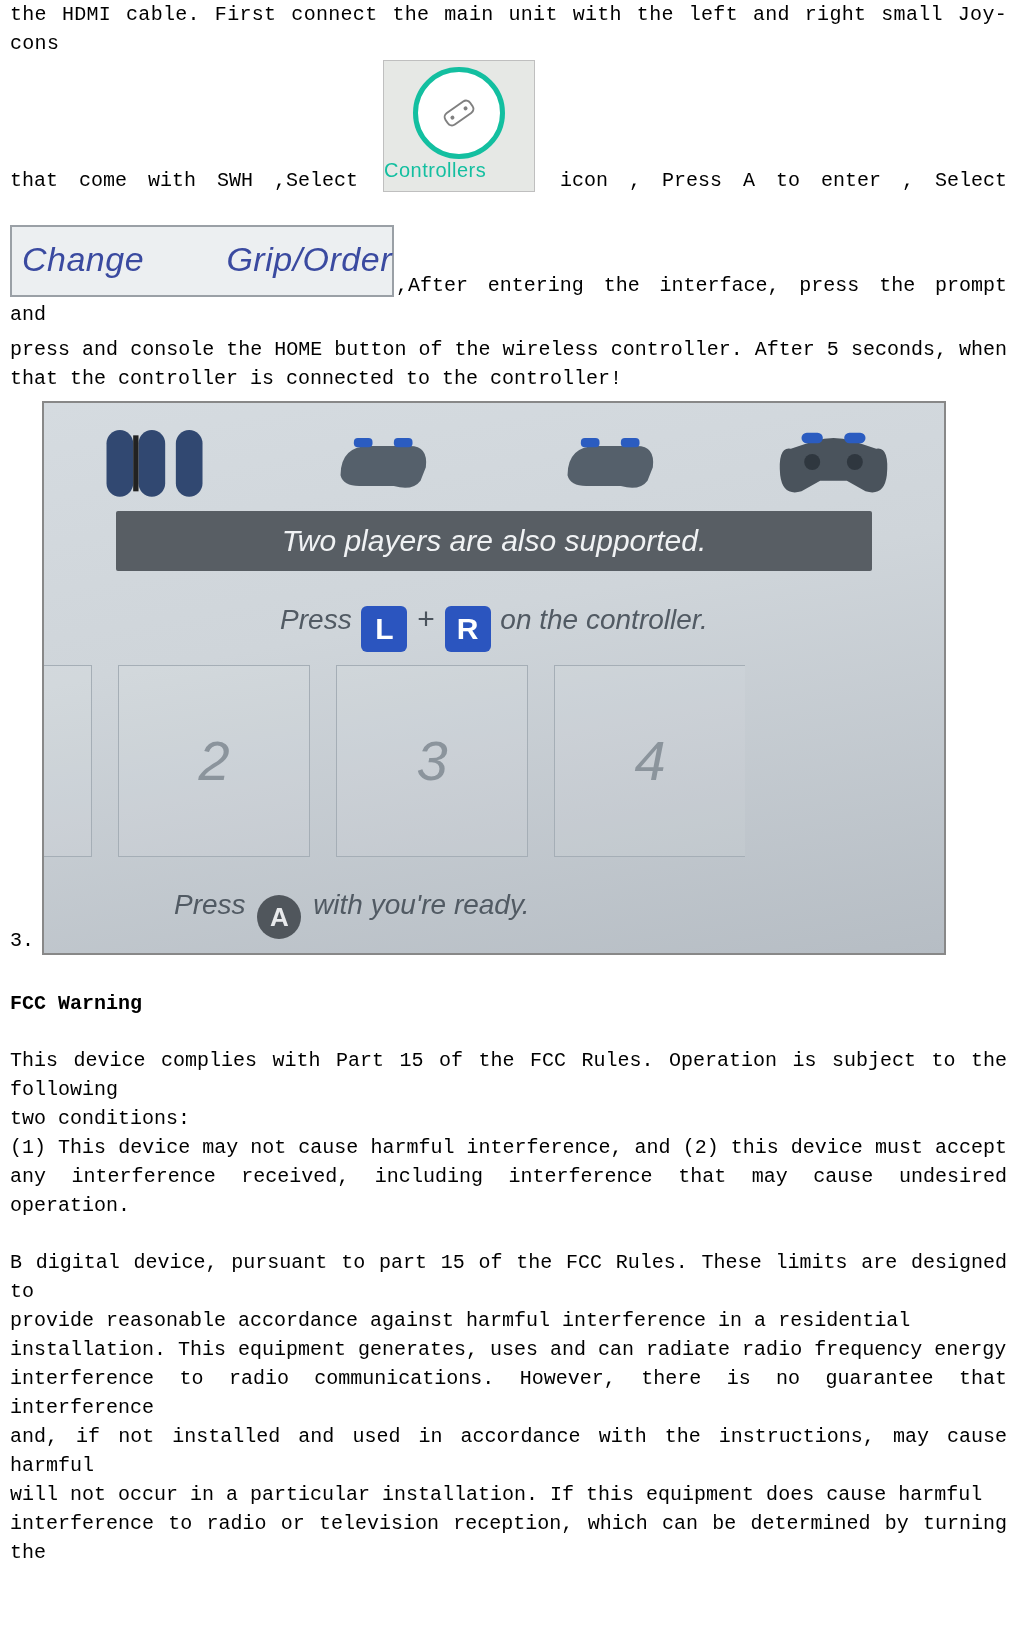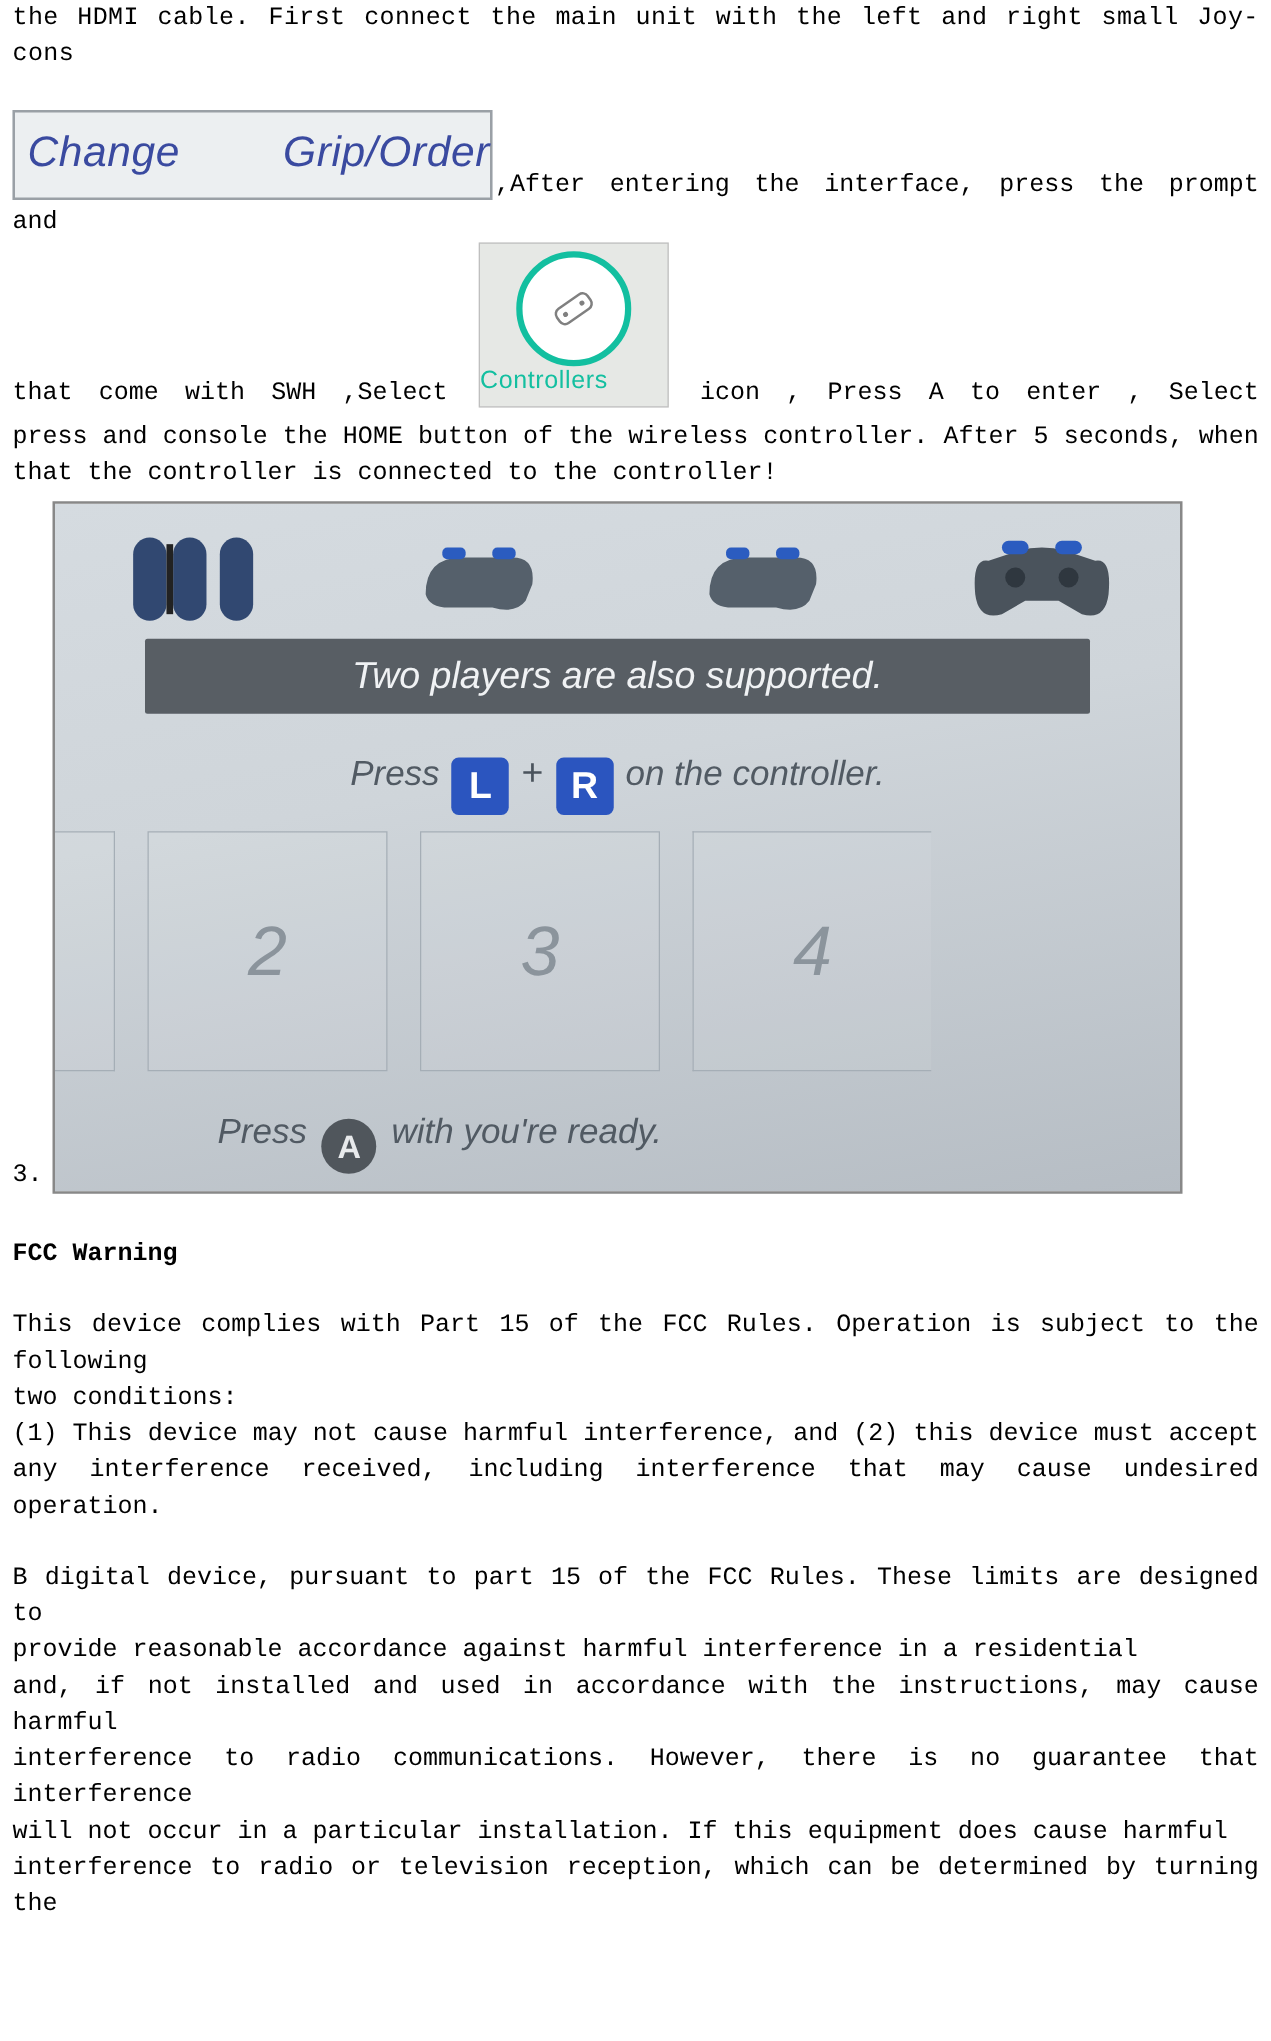--- a/index.html
+++ b/index.html
@@ -208,40 +208,40 @@
   .fcc-p.j { text-align-last: justify; }
   .note1-lead { font-weight: bold; }
   .note1 { text-align: justify; text-align-last: left; }
 </style>
 </head>
 <body>
 
 <div class="page">
 
   <div class="block line1">the HDMI cable. First connect the main unit with the left and right small Joy-cons</div>
-
-  <div class="block p-with-icon2" style="margin-top:30px;">
-    <span class="change-grip">Change Grip/Order</span><span>,After entering the interface, press the prompt and</span>
-  </div>
 
   <div class="block p-with-icon" style="margin-top:2px;">
     <span>that  come  with  SWH  ,Select</span>
     <span class="controllers-icon">
       <span class="ring">
         <svg viewBox="0 0 46 46">
           <g transform="rotate(-35 23 23)">
             <rect x="8" y="16" width="30" height="14" rx="5" fill="none" stroke="#808080" stroke-width="2"></rect>
             <circle cx="15" cy="23" r="2" fill="#808080"></circle>
             <circle cx="31" cy="23" r="2" fill="#808080"></circle>
           </g>
         </svg>
       </span>
       <span class="clabel">Controllers</span>
     </span>
     <span>icon ,  Press  A  to  enter ,  Select</span>
+  </div>
+
+  <div class="block p-with-icon2" style="margin-top:30px;">
+    <span class="change-grip">Change Grip/Order</span><span>,After entering the interface, press the prompt and</span>
   </div>
 
   <div class="block justify justify-last" style="margin-top:6px;">press and console the HOME button of the wireless controller. After 5 seconds, when</div>
   <div class="block">that the controller is connected to the controller!</div>
 
   <div class="shot-wrap">
     <div class="shot-num">3.</div>
     <div class="shot">
       <div class="toprow">
         <div class="slot joycon-pair">
@@ -309,18 +309,19 @@
 
   <div class="fcc-p j">This device complies with Part 15 of the FCC Rules. Operation is subject to the following</div>
   <div class="fcc-p">two conditions:</div>
   <div class="fcc-p j">(1) This device may not cause harmful interference, and (2) this device must accept</div>
   <div class="fcc-p">any interference received, including interference that may cause undesired operation.</div>
 
   <div style="height:28px;"></div>
 
   <div class="note1 justify justify-last">B digital device, pursuant to part 15 of the FCC Rules. These limits are designed to</div>
   <div class="note1 justify justify-last">provide  reasonable  accordance  against  harmful  interference  in  a  residential</div>
+  <div class="note1 justify justify-last">installation. This equipment generates, uses and can radiate radio frequency energy</div>
+  <div class="note1 justify justify-last">interference to radio communications. However, there is no guarantee that interference</div>
   <div class="note1 justify justify-last">and, if not installed and used in accordance with the instructions, may cause harmful</div>
-  <div class="note1 justify justify-last">interference to radio communications. However, there is no guarantee that interference</div>
   <div class="note1 justify justify-last">will not occur in a particular installation. If this equipment does cause harmful</div>
   <div class="note1 justify justify-last">interference to radio or television reception, which can be determined by turning the</div>
 
 </div>
 
 </body></html>

